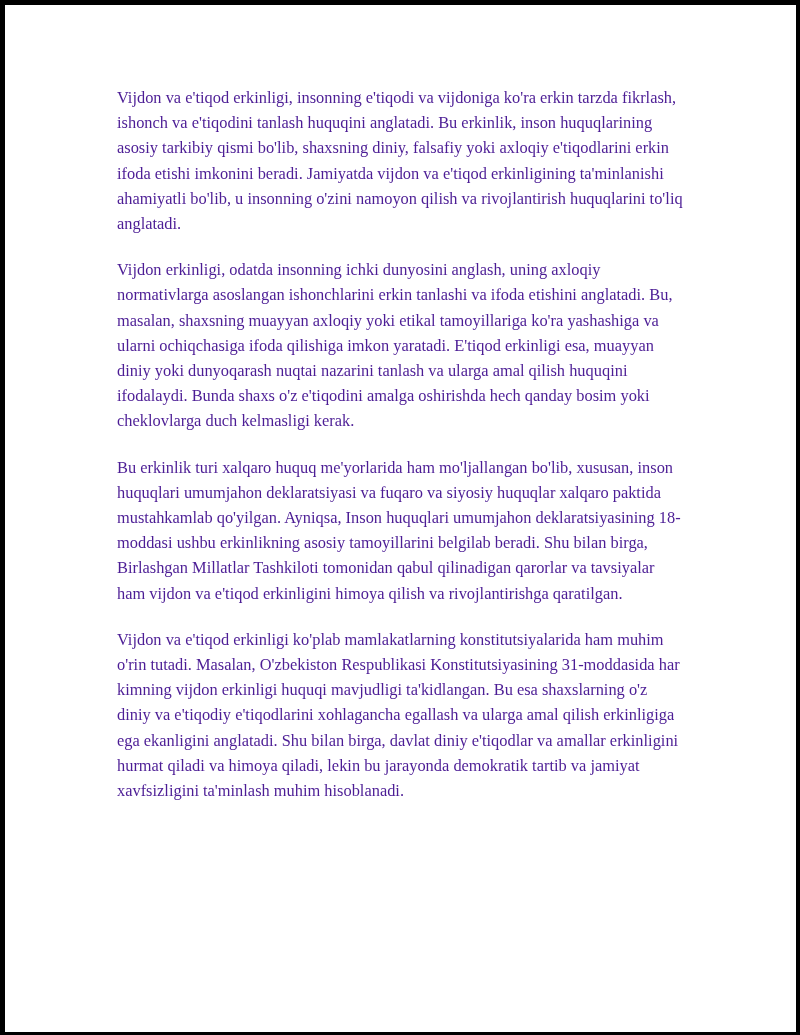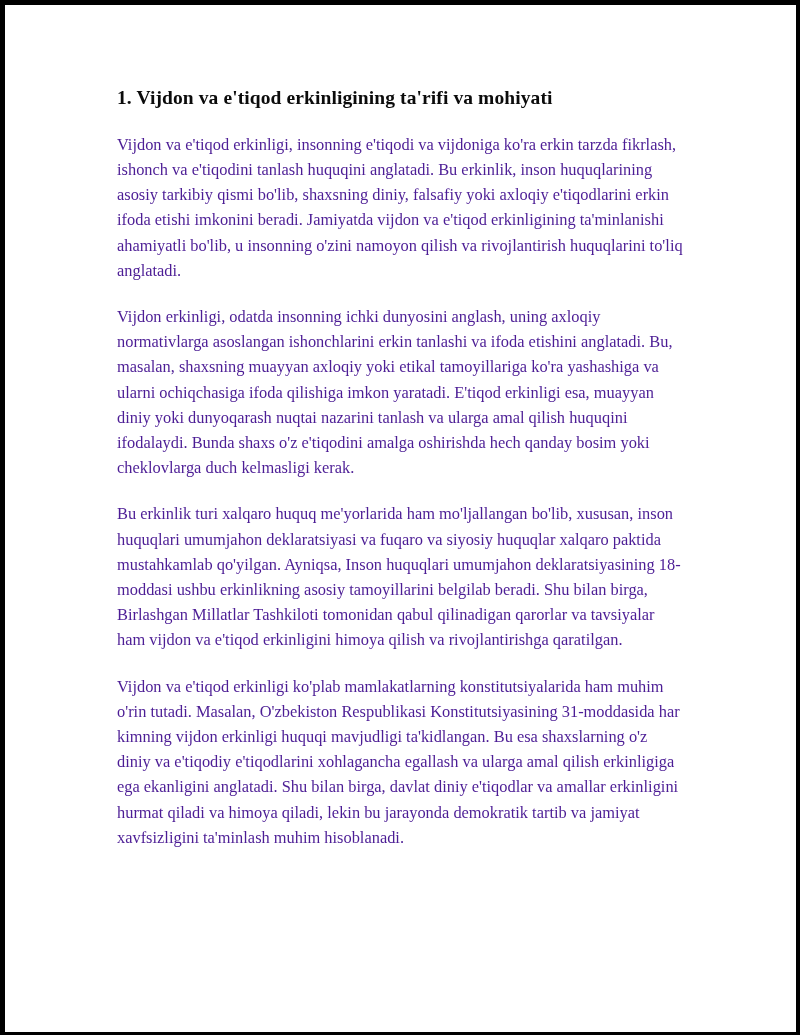--- a/index.html
+++ b/index.html
@@ -81,21 +81,20 @@
 </style>
 </head>
 <body>
 
 <div class="page-frame">
   <div class="page-inner-rule"></div>
 
   <div class="page-sheet">
     <div class="content">
 
-      <h1 class="doc-heading">1. Vijdon va e'tiqod erkinligining ta'rifi va mohiyati</h1>
 
       <p class="doc-paragraph">Vijdon va e'tiqod erkinligi, insonning e'tiqodi va vijdoniga ko'ra erkin tarzda fikrlash, ishonch va e'tiqodini tanlash huquqini anglatadi. Bu erkinlik, inson huquqlarining asosiy tarkibiy qismi bo'lib, shaxsning diniy, falsafiy yoki axloqiy e'tiqodlarini erkin ifoda etishi imkonini beradi. Jamiyatda vijdon va e'tiqod erkinligining ta'minlanishi ahamiyatli bo'lib, u insonning o'zini namoyon qilish va rivojlantirish huquqlarini to'liq anglatadi.</p>
 
       <p class="doc-paragraph">Vijdon erkinligi, odatda insonning ichki dunyosini anglash, uning axloqiy normativlarga asoslangan ishonchlarini erkin tanlashi va ifoda etishini anglatadi. Bu, masalan, shaxsning muayyan axloqiy yoki etikal tamoyillariga ko'ra yashashiga va ularni ochiqchasiga ifoda qilishiga imkon yaratadi. E'tiqod erkinligi esa, muayyan diniy yoki dunyoqarash nuqtai nazarini tanlash va ularga amal qilish huquqini ifodalaydi. Bunda shaxs o'z e'tiqodini amalga oshirishda hech qanday bosim yoki cheklovlarga duch kelmasligi kerak.</p>
 
       <p class="doc-paragraph">Bu erkinlik turi xalqaro huquq me'yorlarida ham mo'ljallangan bo'lib, xususan, inson huquqlari umumjahon deklaratsiyasi va fuqaro va siyosiy huquqlar xalqaro paktida mustahkamlab qo'yilgan. Ayniqsa, Inson huquqlari umumjahon deklaratsiyasining 18-moddasi ushbu erkinlikning asosiy tamoyillarini belgilab beradi. Shu bilan birga, Birlashgan Millatlar Tashkiloti tomonidan qabul qilinadigan qarorlar va tavsiyalar ham vijdon va e'tiqod erkinligini himoya qilish va rivojlantirishga qaratilgan.</p>
 
       <p class="doc-paragraph">Vijdon va e'tiqod erkinligi ko'plab mamlakatlarning konstitutsiyalarida ham muhim o'rin tutadi. Masalan, O'zbekiston Respublikasi Konstitutsiyasining 31-moddasida har kimning vijdon erkinligi huquqi mavjudligi ta'kidlangan. Bu esa shaxslarning o'z diniy va e'tiqodiy e'tiqodlarini xohlagancha egallash va ularga amal qilish erkinligiga ega ekanligini anglatadi. Shu bilan birga, davlat diniy e'tiqodlar va amallar erkinligini hurmat qiladi va himoya qiladi, lekin bu jarayonda demokratik tartib va jamiyat xavfsizligini ta'minlash muhim hisoblanadi.</p>
 
     </div>

